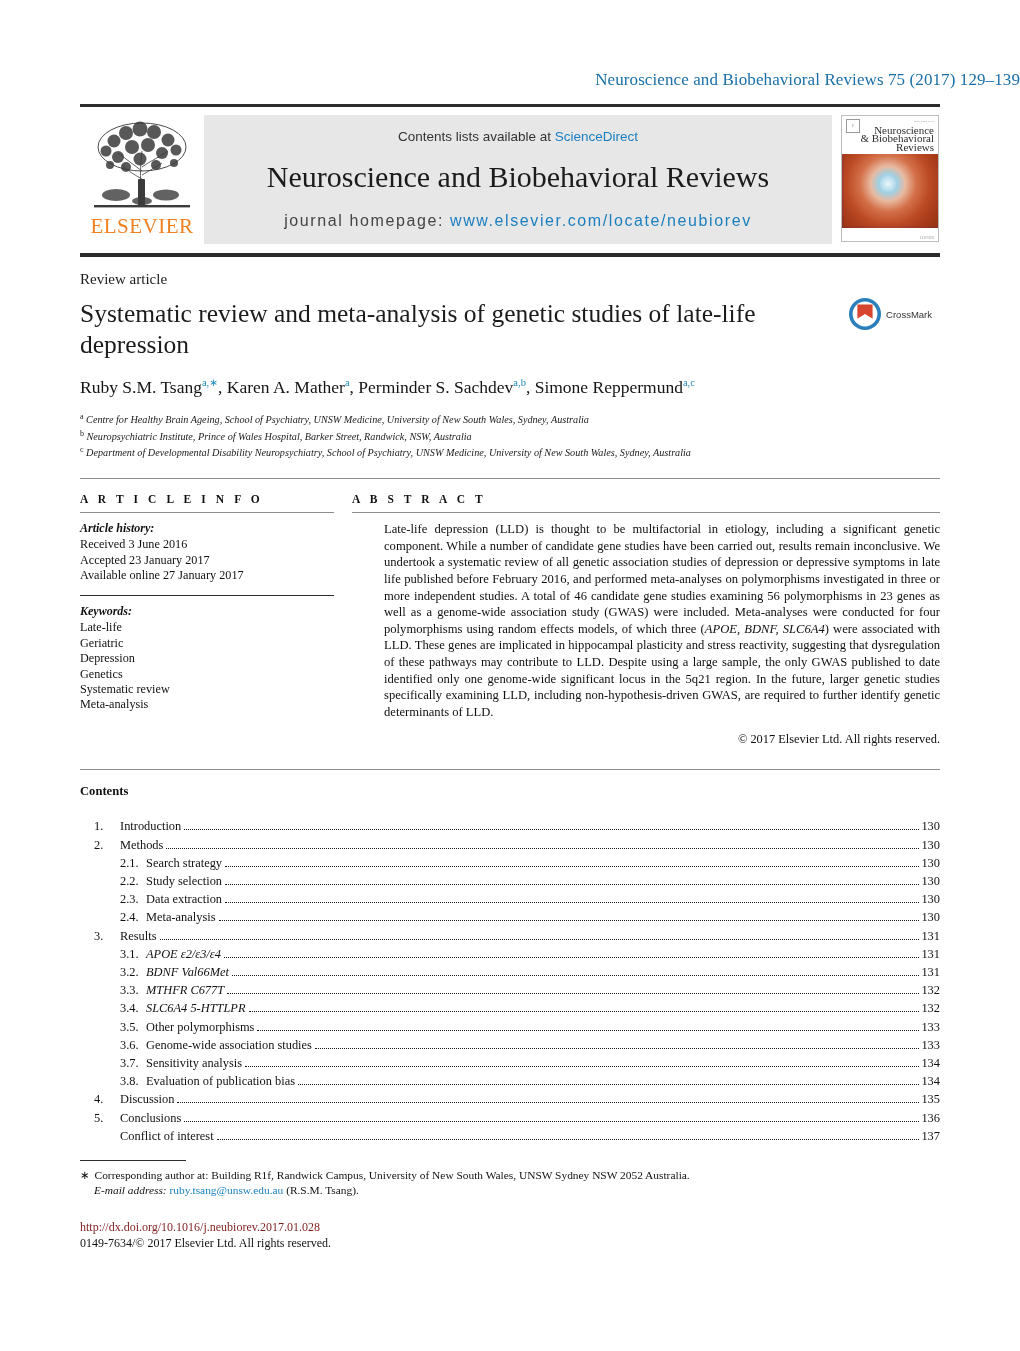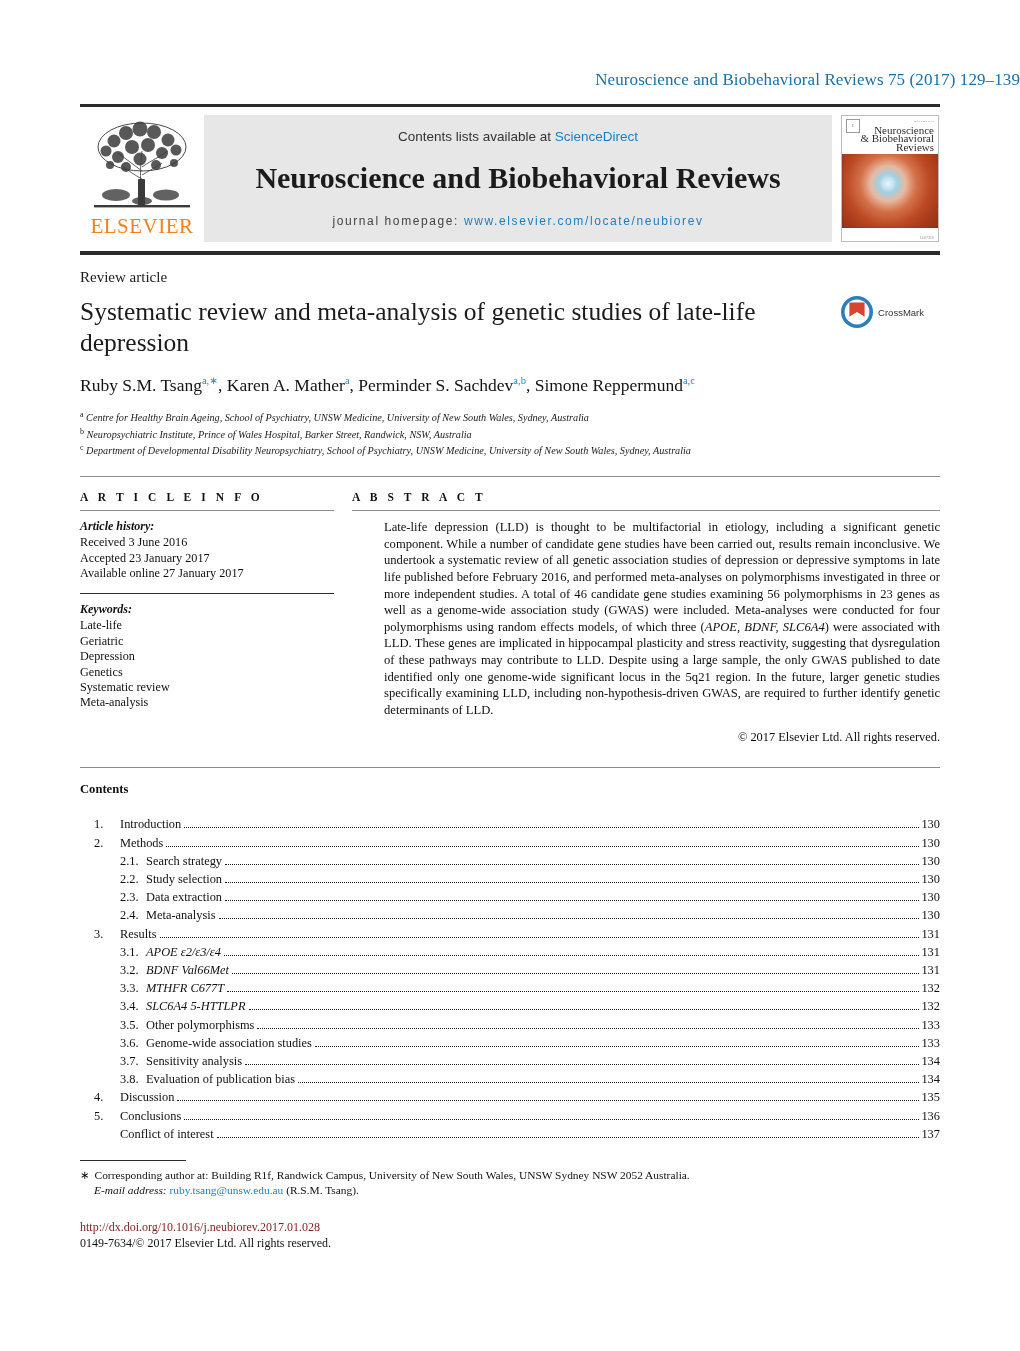--- a/index.html
+++ b/index.html
@@ -64,25 +64,25 @@
     font-family: "Liberation Sans", sans-serif;
     font-size: 13.5px;
     color: #333333;
   }
   .contents-line .sd { color: #1a7fc1; }
   .journal-title {
     font-family: "Liberation Serif", serif;
     font-size: 30px;
     color: #1b1b1b;
     margin: 16px 0 18px 0;
-    font-weight: 700;
+    font-weight: 400;
   }
   .homepage-line {
     font-family: "Liberation Sans", sans-serif;
-    font-size: 12px;
+    font-size: 16px;
     color: #444444;
     letter-spacing: 1.6px;
   }
   .homepage-line .url { color: #1a7fc1; }
   .cover-block {
     width: 108px;
     flex: 0 0 108px;
     display: flex;
     justify-content: center;
     align-items: flex-start;
@@ -145,21 +145,21 @@
     font-size: 15px; color:#1b1b1b; margin-bottom: 10px;
   }
   .art-title {
     font-family: "Liberation Serif", serif;
     font-size: 25.5px; line-height: 31px;
     color:#1b1b1b; font-weight: 400;
     max-width: 760px;
     margin: 0 0 16px 0;
   }
   .crossmark {
-    position: absolute; right: 16px; top: 26px;
+    position: absolute; right: 8px; top: 26px;
     display:flex; align-items:center; gap:4px;
   }
   .cm-badge { width:34px; height:34px; position:relative; }
   .cm-word {
     font-family:"Liberation Sans", sans-serif;
     font-size: 9.5px; color:#333;
   }
   .authors {
     font-family: "Liberation Serif", serif;
     font-size: 17.5px; color:#141414;

